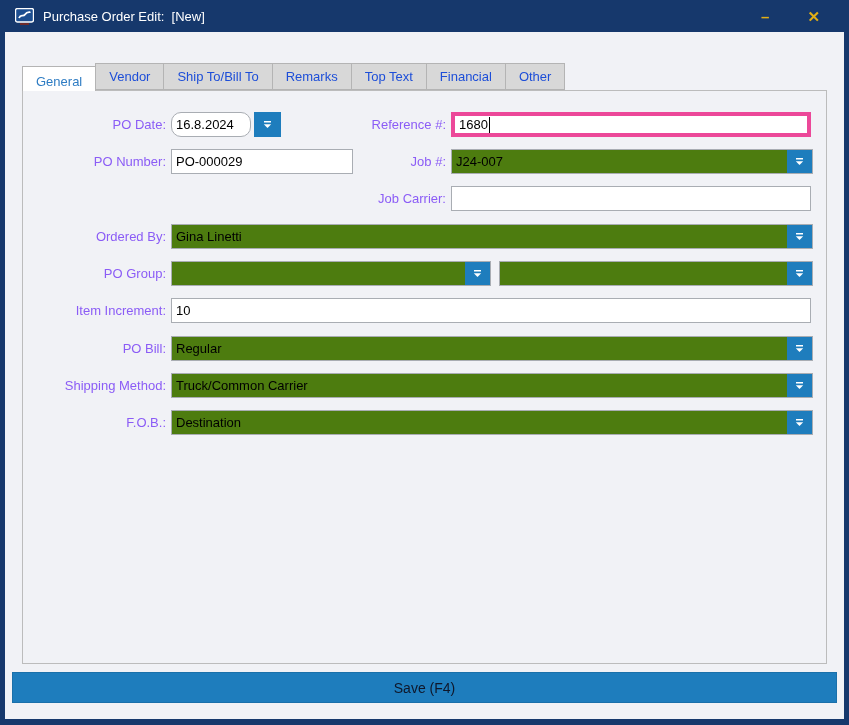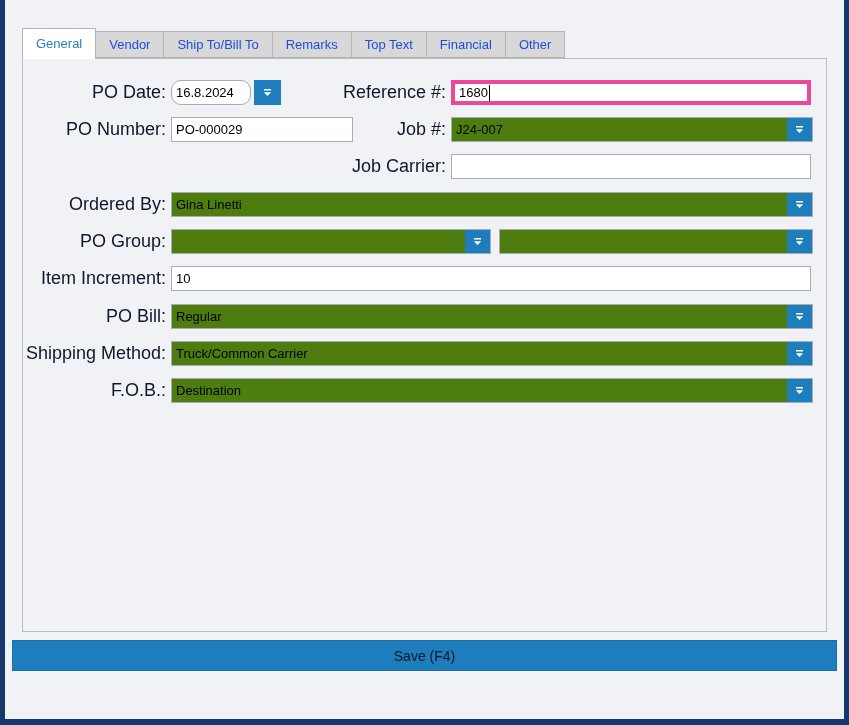--- a/index.html
+++ b/index.html
@@ -39,41 +39,41 @@
     padding:0 13px;
     background:#d8d8d8;
     border:1px solid #b4b4b4;
     box-sizing:border-box;
     font-size:13px; color:#1d4ed8;
     margin-right:-1px;
     cursor:pointer;
     white-space:nowrap;
   }
   .tab.active {
-    height:31px; line-height:30px;
+    height:25px; line-height:30px;
     background:#ffffff;
     color:#2e7cc3;
     border-bottom:none;
     margin-bottom:-1px;
     position:relative; z-index:3;
   }
 
   .panel {
     position:absolute; left:17px; top:58px;
     width:805px; height:574px;
     box-sizing:border-box;
     border:1px solid #bcbcbc;
     background:#f1f2f6;
     z-index:1;
   }
 
   .lbl {
     position:absolute; width:143px; left:0;
     text-align:right;
-    font-size:18px; color:#0f172a;
+    font-size:13px; color:#8b5cf6;
     line-height:25px;
     white-space:nowrap;
   }
   .lbl.c2 { left:280px; }
 
   .tfield {
     position:absolute; height:25px;
     box-sizing:border-box;
     border:1px solid #a9adb3;
     background:#ffffff;
@@ -121,20 +121,34 @@
     color:#0f172a; font-size:14px;
     font-family:inherit;
     cursor:pointer;
   }
 </style>
 </head>
 <body>
 
 <div class="window">
 
+  <div class="titlebar">
+    <span class="app-icon">
+      <svg width="19" height="17" viewBox="0 0 19 17">
+        <rect x="0.5" y="0.5" width="18" height="13.5" rx="2" fill="#1d4e90" stroke="#ffffff" stroke-width="1.4"></rect>
+        <path d="M4 10 C6 5.5, 8 9.5, 10 6.5 S 14 4.5, 15.5 4" stroke="#ffffff" stroke-width="1.8" fill="none"></path>
+        <rect x="5" y="15" width="9" height="2" fill="#6e2b2b"></rect>
+      </svg>
+    </span>
+    <span class="title">Purchase Order Edit:  [New]</span>
+    <span class="tb-controls">
+      <span class="tb-btn">–</span>
+      <span class="tb-btn">✕</span>
+    </span>
+  </div>
 
   <div class="content">
 
     <div class="tabstrip">
       <div class="tab active">General</div>
       <div class="tab">Vendor</div>
       <div class="tab">Ship To/Bill To</div>
       <div class="tab">Remarks</div>
       <div class="tab">Top Text</div>
       <div class="tab">Financial</div>

